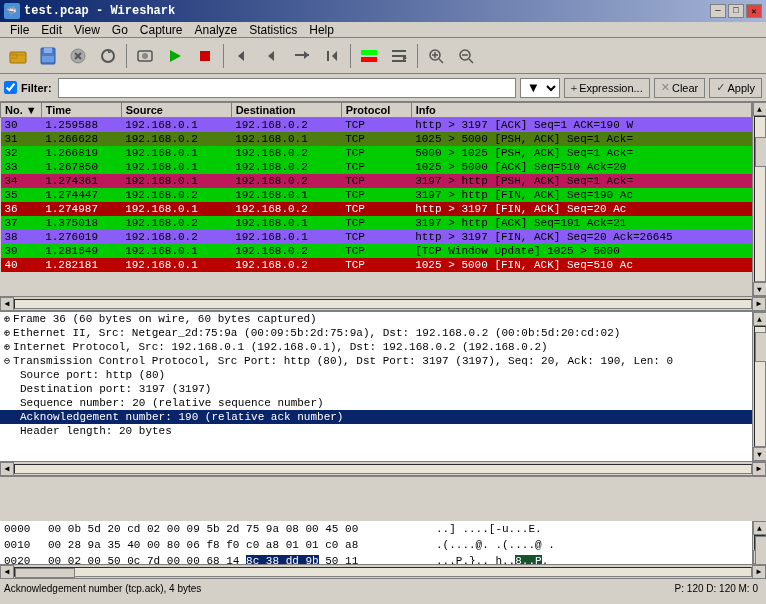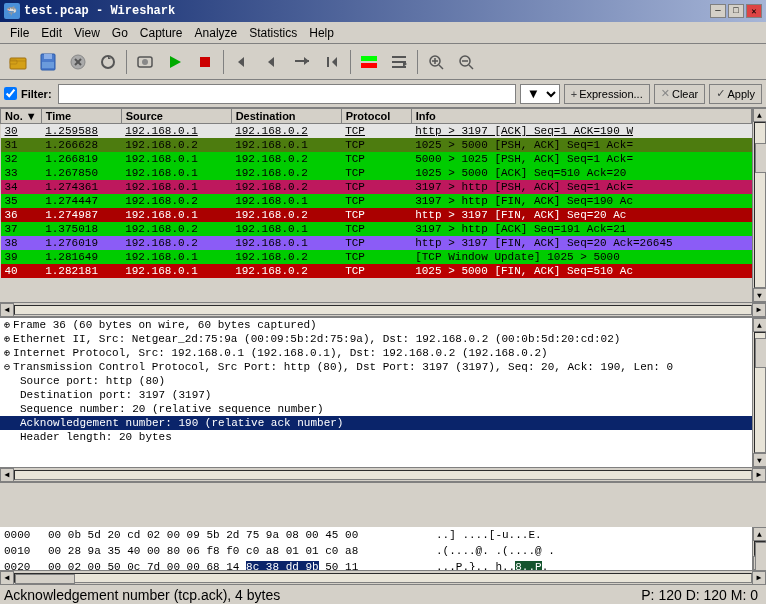--- a/index.html
+++ b/index.html
@@ -14,41 +14,41 @@
       justify-content: space-between;
       padding: 3px 4px;
       height: 22px;
     }
     .title-bar-left { display: flex; align-items: center; gap: 4px; font-size: 12px; font-weight: bold; }
     .title-bar-icon { width: 16px; height: 16px; background: #4a90d9; border-radius: 2px; display: flex; align-items: center; justify-content: center; font-size: 9px; }
     .title-bar-controls { display: flex; gap: 2px; }
     .title-btn { width: 16px; height: 14px; background: #d4d0c8; border: 1px solid #808080; display: flex; align-items: center; justify-content: center; font-size: 9px; cursor: pointer; color: #000; }
 
     
-    .menu-bar { background: #d4d0c8; display: flex; align-items: center; gap: 0; padding: 2px 4px; height: 22px; border-bottom: 1px solid #808080; font-size: 12px; font-family: 'Segoe UI', Arial, sans-serif; }
+    .menu-bar { background: #d4d0c8; display: flex; align-items: center; gap: 0; padding: 2px 4px; height: 16px; border-bottom: 1px solid #808080; font-size: 12px; font-family: 'Segoe UI', Arial, sans-serif; }
     .menu-item { padding: 2px 6px; cursor: pointer; }
 
     
     .toolbar { background: #d4d0c8; display: flex; align-items: center; padding: 2px 4px; height: 36px; border-bottom: 1px solid #808080; gap: 2px; }
     .tb-btn { width: 28px; height: 28px; background: #d4d0c8; border: 1px solid transparent; display: flex; align-items: center; justify-content: center; cursor: pointer; font-size: 14px; }
     .tb-sep { width: 1px; height: 24px; background: #808080; margin: 0 2px; }
 
     
     .filter-bar { background: #d4d0c8; display: flex; align-items: center; padding: 3px 4px; height: 28px; border-bottom: 1px solid #808080; gap: 4px; font-size: 11px; font-family: 'Segoe UI', Arial, sans-serif; }
     .filter-checkbox { width: 13px; height: 13px; }
     .filter-label { font-weight: bold; margin-right: 2px; }
     .filter-input { flex: 1; height: 20px; border: 1px solid #808080; padding: 1px 3px; background: white; font-size: 11px; }
     .filter-dropdown { height: 20px; border: 1px solid #808080; background: white; padding: 0 2px; cursor: pointer; }
     .filter-btn { height: 20px; padding: 0 6px; background: #d4d0c8; border: 1px solid #808080; cursor: pointer; font-size: 11px; display: flex; align-items: center; gap: 2px; font-family: 'Segoe UI', Arial, sans-serif; }
     .pkt-table { width: 100%; border-collapse: collapse; font-size: 11px; font-family: 'Courier New', monospace; }
     .pkt-table th { background: #d4d0c8; border: 1px solid #808080; padding: 1px 4px; text-align: left; position: sticky; top: 0; font-family: 'Segoe UI', Arial, sans-serif; font-size: 11px; white-space: nowrap; cursor: pointer; }
     .pkt-table td { padding: 1px 4px; white-space: nowrap; overflow: hidden; border: none; }
 
     
-    .status-bar { height: 20px; background: #d4d0c8; border-top: 1px solid #808080; display: flex; align-items: center; padding: 0 4px; font-family: 'Segoe UI', Arial, sans-serif; font-size: 14px; }
+    .status-bar { height: 20px; background: #d4d0c8; border-top: 1px solid #808080; display: flex; align-items: center; padding: 0 4px; font-family: 'Segoe UI', Arial, sans-serif; font-size: 10px; }
     .status-left { flex: 1; }
     .status-right { padding-right: 4px; }
     .vscrollbar { width: 14px; background: #d4d0c8; border-left: 1px solid #808080; display: flex; flex-direction: column; align-items: center; }
     .vscroll-btn { width: 14px; height: 14px; background: #d4d0c8; border: 1px solid #808080; display: flex; align-items: center; justify-content: center; cursor: pointer; font-size: 8px; }
     .vscroll-track { flex: 1; width: 12px; background: #e8e4d8; border: 1px inset #808080; position: relative; }
     .vscroll-thumb { width: 12px; height: 30px; background: #d4d0c8; border: 1px solid #808080; position: absolute; top: 10px; cursor: pointer; }
 
     .main-container { display: flex; flex-direction: column; height: calc(604px - 22px - 22px - 36px - 28px - 20px); }
   </style>
 </head>
@@ -218,21 +218,21 @@
             <tr>
               <th>No. ▼</th>
               <th>Time</th>
               <th>Source</th>
               <th>Destination</th>
               <th>Protocol</th>
               <th>Info</th>
             </tr>
           </thead>
           <tbody id="packet-tbody">
-          <tr style="background: #e5e5e5; color: rgb(0, 0, 0); text-decoration: underline;">
+          <tr style="background: #8b5cf6; color: rgb(0, 0, 0);">
                 <td>30</td>
                 <td>1.259588</td>
                 <td>192.168.0.1</td>
                 <td>192.168.0.2</td>
                 <td>TCP</td>
                 <td>http &gt; 3197 [ACK] Seq=1 ACK=190 W</td>
               </tr>
               <tr style="background: #4d7c0f; color: rgb(0, 0, 0); margin-left: 28px;">
                 <td>31</td>
                 <td>1.266628</td>

